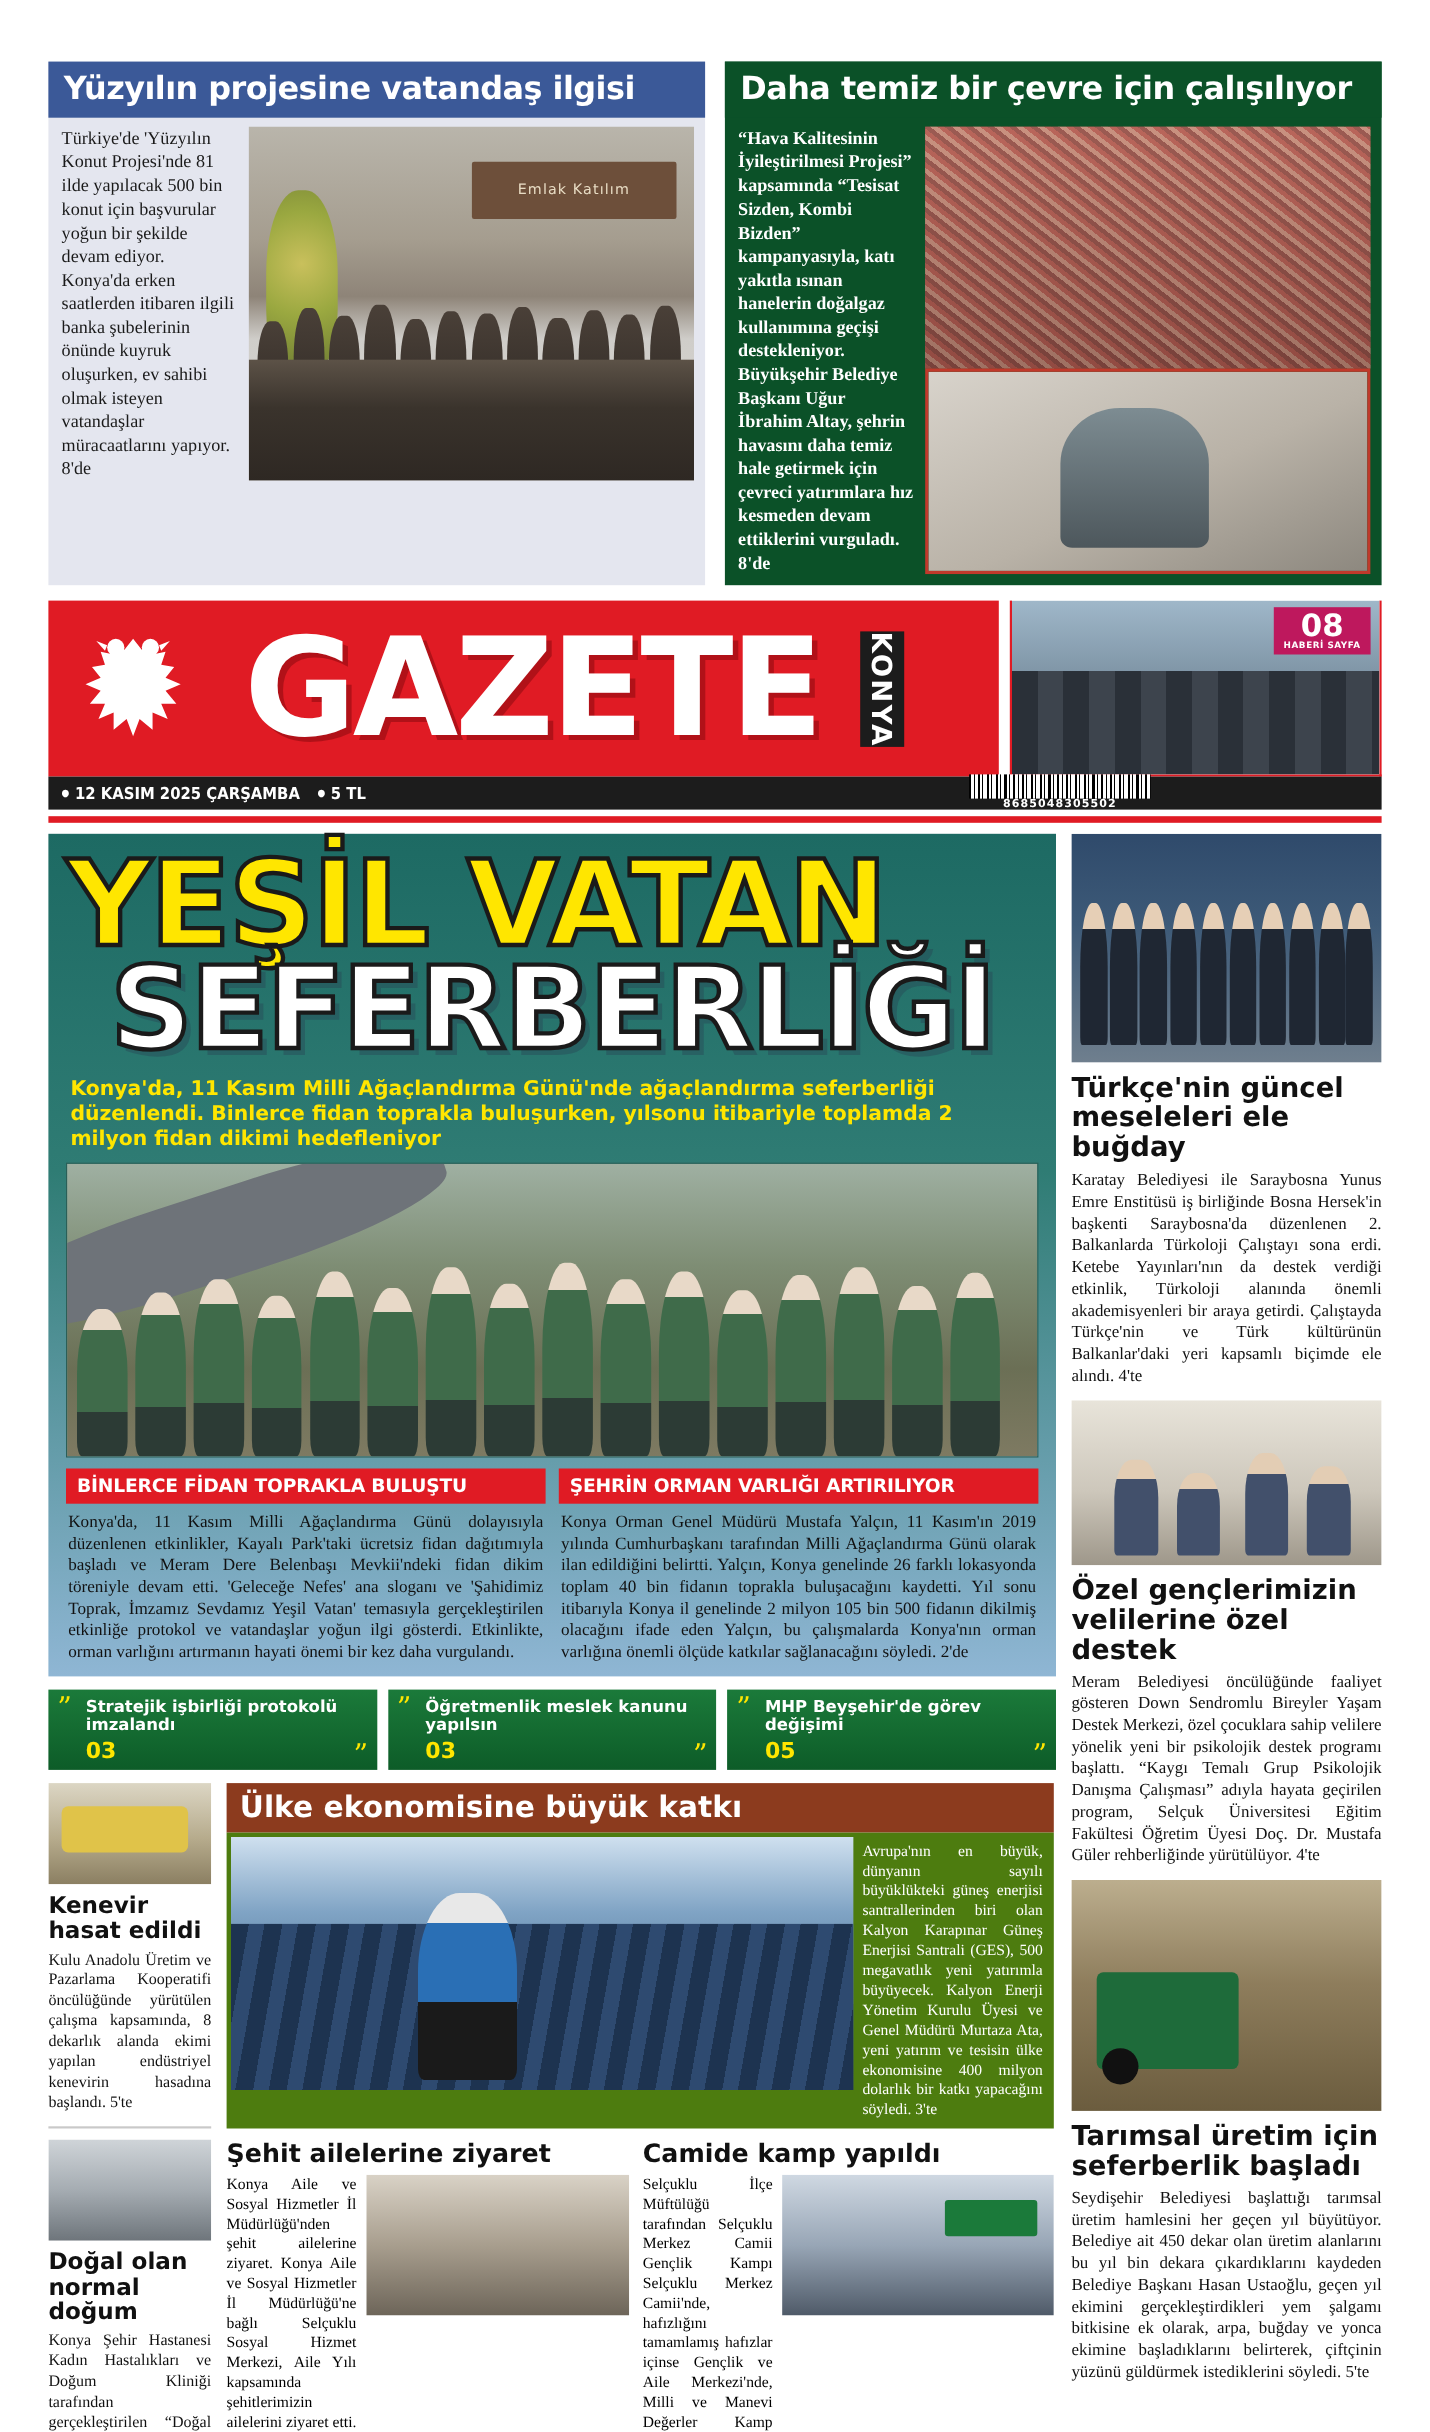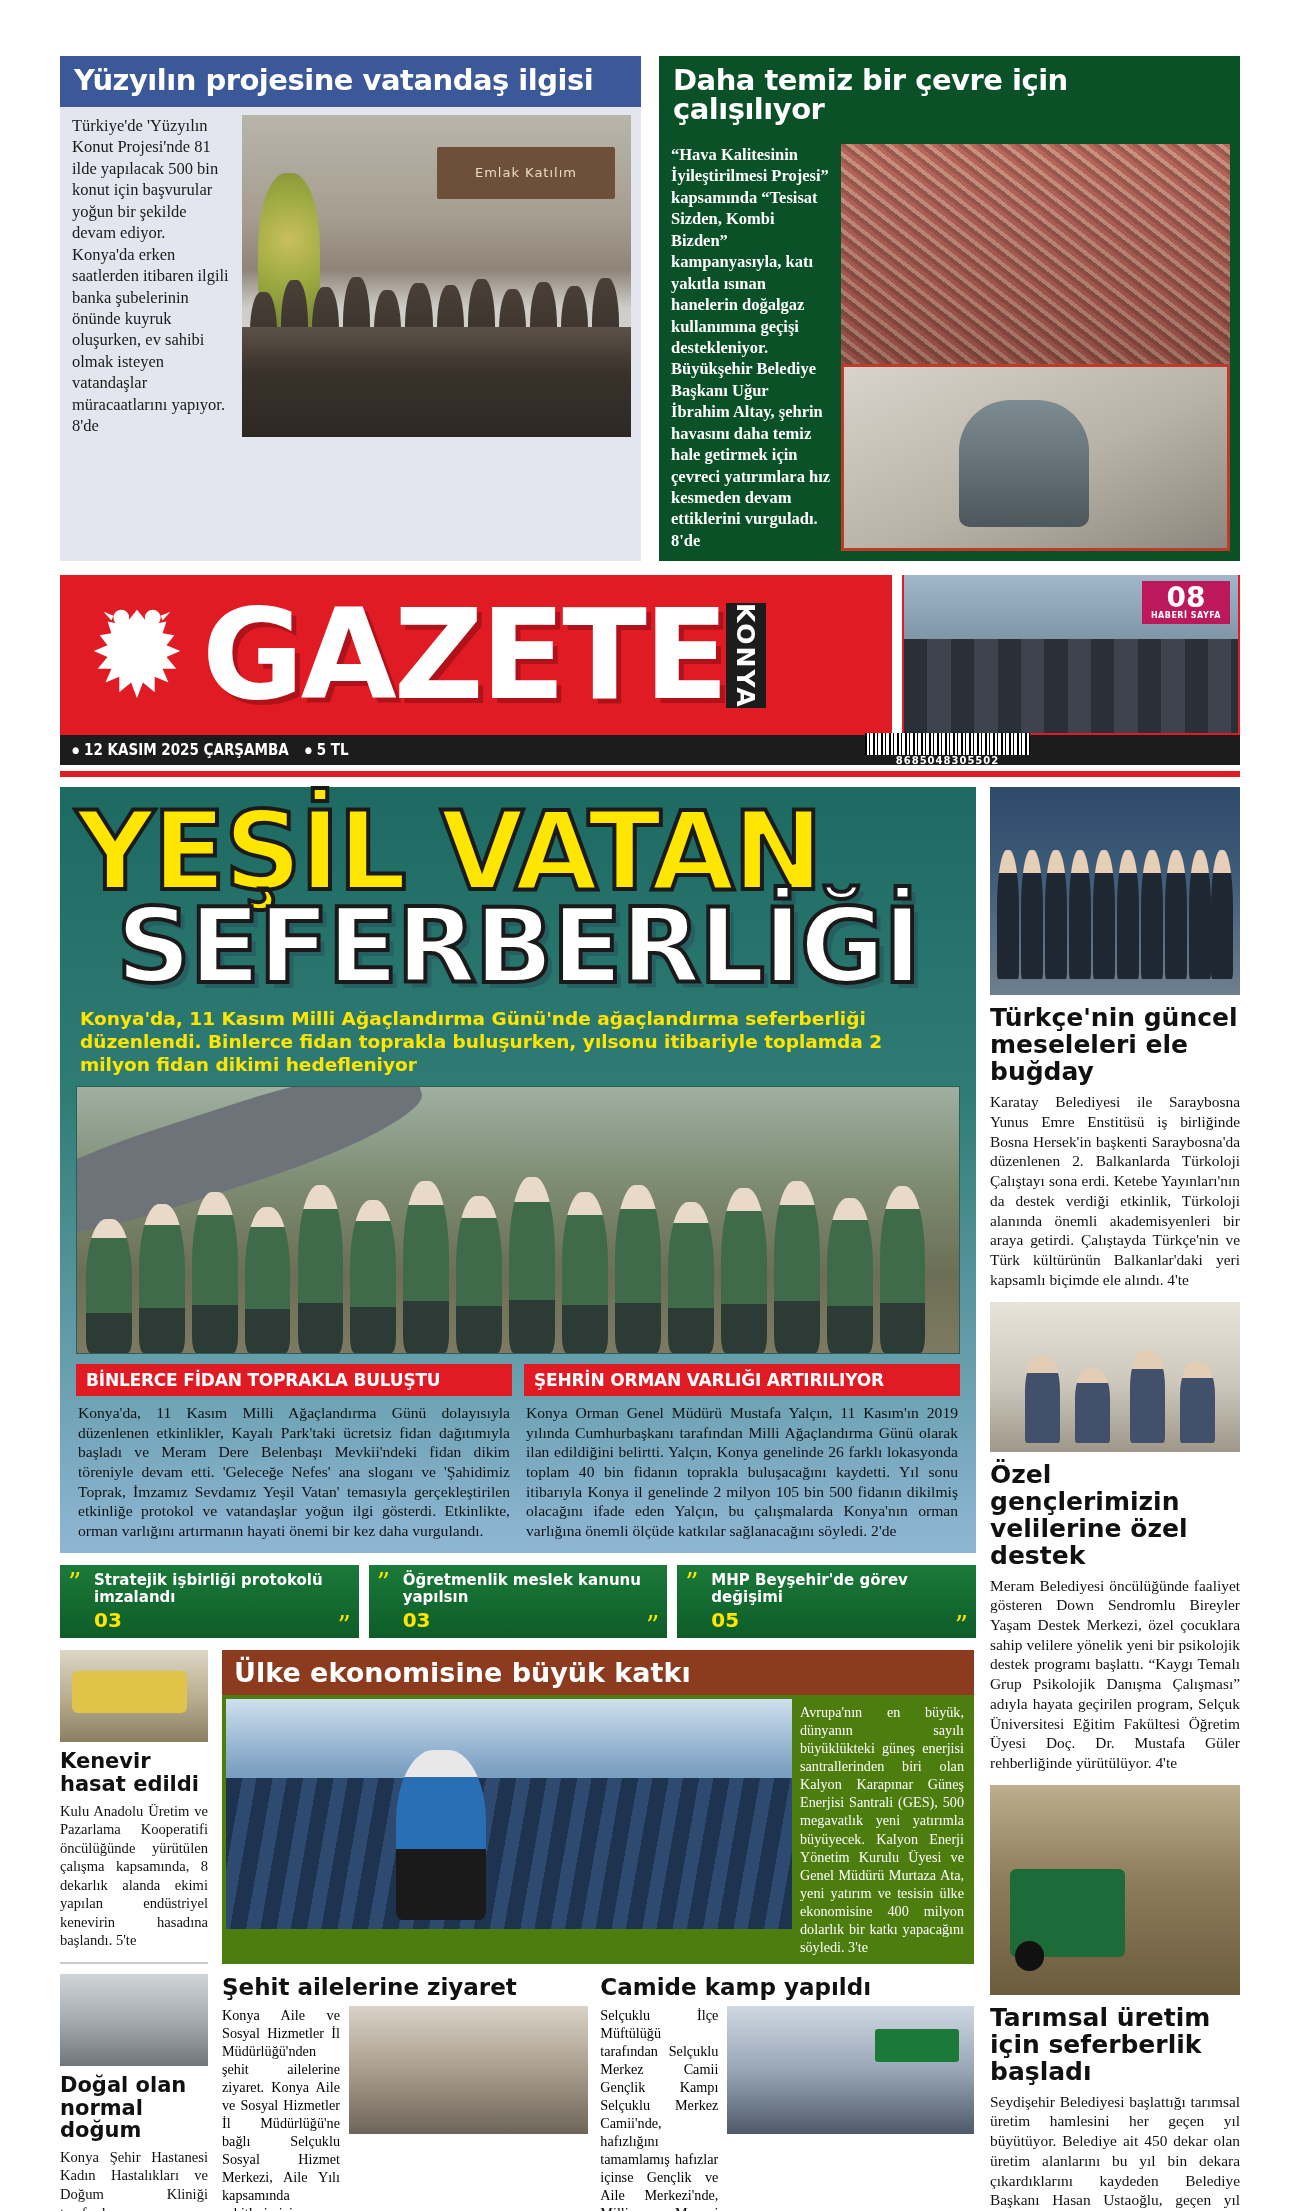--- a/index.html
+++ b/index.html
@@ -3,21 +3,21 @@
 <meta charset="utf-8">
 <style>
   * { box-sizing: border-box; margin: 0; padding: 0; }
   body {
     width: 1300px; height: 2211px;
     background: #ffffff;
     font-family: "Liberation Serif", serif;
     position: relative;
     overflow: hidden;
   }
-  .page { width: 1300px; height: 2211px; padding: 0 60px; position: relative; }
+  .page { width: 1300px; height: 2211px; padding: 0 44px; position: relative; }
 
   
   .top-row { display: flex; gap: 18px; padding-top: 56px; }
   .teaser { flex: 1; position: relative; }
   .teaser-blue { background: #e4e6ef; padding: 0 0 10px 0; }
   .teaser-green { background: #0b5128; padding: 0 0 10px 0; }
 
   .teaser-head {
     color: #fff; font-family: "DejaVu Sans", sans-serif;
     font-weight: bold; font-size: 29px; letter-spacing: -0.5px;
@@ -75,21 +75,21 @@
   }
   .ph-indoor::before{
     content:""; position:absolute; left:30%; top:18%; width:34%; height:70%;
     background: linear-gradient(to bottom, #7d8c92, #4d575c); border-radius:40% 40% 8% 8%;
   }
 
   
   .masthead-wrap { margin-top: 14px; display:flex; gap: 10px; align-items: stretch; }
   .masthead {
     flex: 1; background: #e01b24; position: relative; height: 160px;
-    display:flex; align-items:center; padding-left: 18px;
+    display:flex; align-items:center; padding-left: 18px; gap: 36px;
   }
   .eagle { width: 118px; height: 120px; flex: none; }
   .gazete-word {
     font-family: "DejaVu Sans", sans-serif; font-weight: bold;
     font-size: 124px; color: #fff; line-height: .85; letter-spacing: -3px;
     margin-left: 6px; text-shadow: 5px 5px 0 rgba(120,6,10,.45);
   }
   .konya-tab {
     width: 40px; background: #1c1c1c; color: #fff; display:flex;
     align-items:center; justify-content:center;

